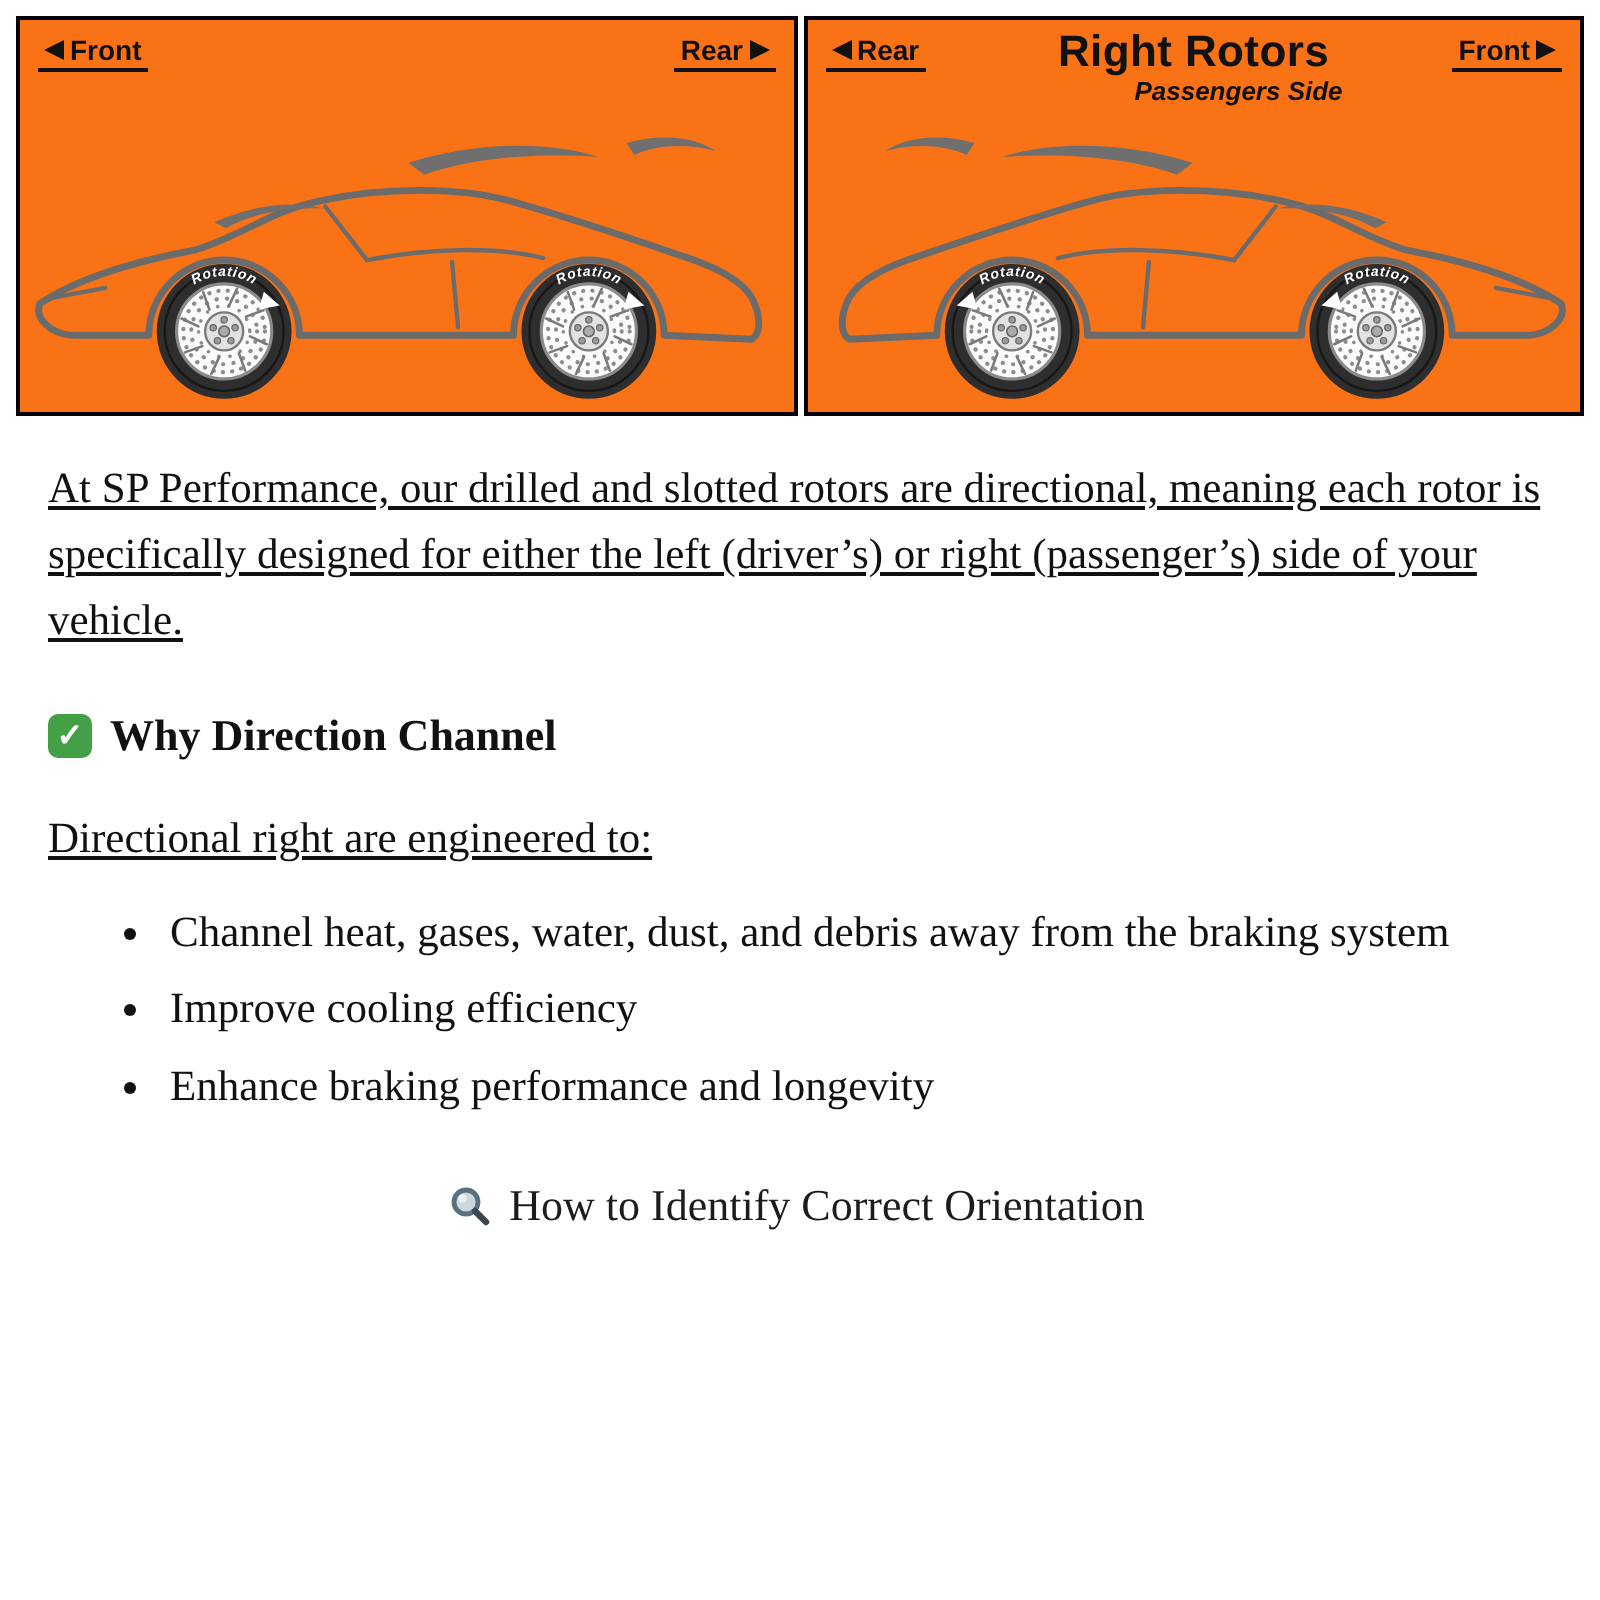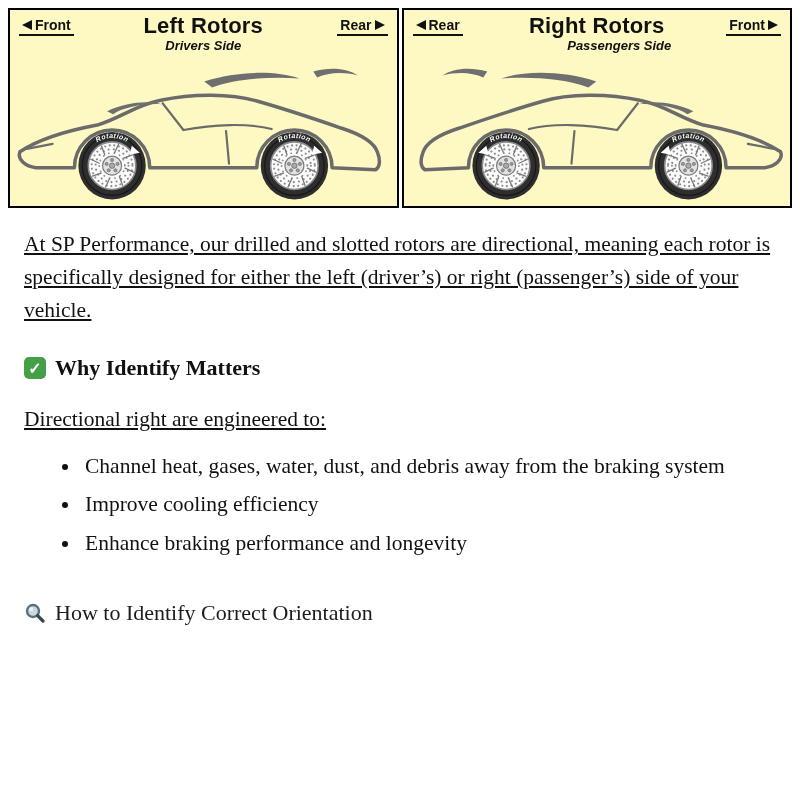--- a/index.html
+++ b/index.html
@@ -1,21 +1,21 @@
 <!DOCTYPE html>
 <html><head>
 <meta charset="utf-8">
 <style>
   * { box-sizing: border-box; margin: 0; padding: 0; }
   html,body { width:800px; height:800px; background:#fff; overflow:hidden; }
   body { font-family:"Liberation Serif", serif; color:#111; }
 
   
   .diagram { display:flex; gap:3px; margin:8px 8px 0 8px; }
-  .panel { flex:1; border:2px solid #000; background:#fef9c3; }
+  .panel { flex:1; border:2px solid #000; background:#f97316; }
   .panel-header { position:relative; display:flex; justify-content:space-between;
                   align-items:flex-start; padding:5px 9px 0 9px; height:46px; }
   .panel-titles { position:absolute; left:0; right:0; top:3px; text-align:center; }
   .panel-title { font:800 22px "Liberation Sans", sans-serif; letter-spacing:.2px; }
   .panel-subtitle { font:italic 700 13px "Liberation Sans", sans-serif; margin-top:-1px; }
   .dir { display:inline-flex; align-items:center; gap:3px;
          border-bottom:2px solid #111; padding:2px 3px 1px 3px;
          font:700 14px "Liberation Sans", sans-serif; }
   .tri { width:0; height:0; display:inline-block; }
   .tri-left  { border-top:5px solid transparent; border-bottom:5px solid transparent; border-right:10px solid #111; }
@@ -26,21 +26,21 @@
   .swoosh { fill:#6f6f6f; stroke:none; }
   .rot-text { font:italic 700 7px "Liberation Sans", sans-serif; fill:#fff; letter-spacing:.45px; }
   .rot-arrow { fill:#fff; }
   .defs-holder { position:absolute; width:0; height:0; }
 
   
   .content { padding:20px 28px 0 24px; font-size:21.5px; line-height:1.54; }
   .content p { margin:0 0 14px 0;text-decoration:underline; }
   .sec-heading { font-size:22px; font-weight:700; margin:24px 0 18px 0;
                  display:flex; align-items:center; gap:9px; }
-  .sec-heading.light { font-weight:400; color:#1c1c1c; margin-top:36px; }
+  .sec-heading.light { font-weight:400; color:#1c1c1c; margin-top:26px;justify-content:center; }
   .check-badge { display:inline-flex; align-items:center; justify-content:center;
                  width:22px; height:22px; border-radius:5px; background:#43a047;
                  color:#fff; font:700 16px "Liberation Sans", sans-serif; flex:0 0 auto; }
   .mag-icon { flex:0 0 auto; display:inline-block; }
   ul.bullets { list-style:disc; margin:6px 0 16px 0; padding-left:40px; }
   ul.bullets li { margin:5px 17px; padding-left:4px; }
 </style>
 </head>
 <body>
 
@@ -106,24 +106,20 @@
 </svg>
 
 <div class="diagram">
 
   <div class="panel">
     <div class="panel-header">
       <span class="dir">
         <span class="tri tri-left"></span>
         <span>Front</span>
       </span>
-      <span class="panel-titles">
-        <span class="panel-title">Left Rotors</span>
-        <span class="panel-subtitle" style="display:block;">Drivers Side</span>
-      </span>
       <span class="dir">
         <span>Rear</span>
         <span class="tri tri-right"></span>
       </span>
     </div>
     <svg class="car-svg" viewBox="0 0 390 150" xmlns="http://www.w3.org/2000/svg" xmlns:xlink="http://www.w3.org/1999/xlink">
       <use href="#carBody" xlink:href="#carBody"></use>
       <text class="rot-text" transform="translate(103,110)" text-anchor="middle">
         <textPath href="#rotArc" xlink:href="#rotArc" startOffset="50%">Rotation</textPath>
       </text>
@@ -163,21 +159,21 @@
     </svg>
   </div>
 </div>
 
 <div class="content">
 
   <p>At SP Performance, our drilled and slotted rotors are directional, meaning each rotor is specifically designed for either the left (driver’s) or right (passenger’s) side of your vehicle.</p>
 
   <div class="sec-heading">
     <span class="check-badge">✓</span>
-    <span>Why Identify Matters</span>
+    <span>Why Direction Channel</span>
   </div>
 
   <p>Directional right are engineered to:</p>
 
   <ul class="bullets">
     <li>Channel heat, gases, water, dust, and debris away from the braking system</li>
     <li>Improve cooling efficiency</li>
     <li>Enhance braking performance and longevity</li>
   </ul>
 

